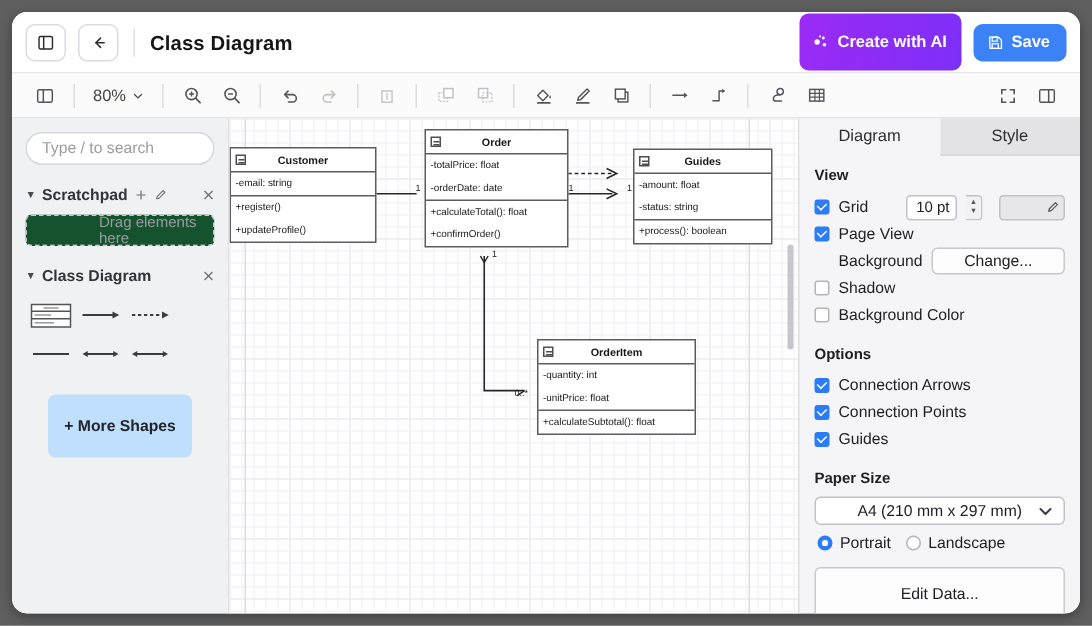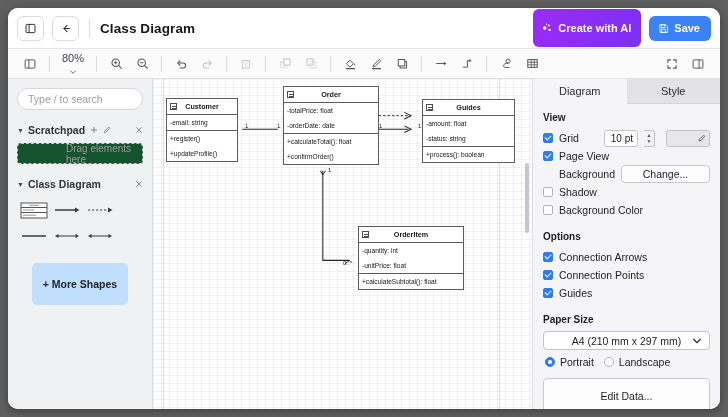--- a/index.html
+++ b/index.html
@@ -69,21 +69,21 @@
   }
   .tb-item {
     width: 24px; height: 22px;
     display: flex; align-items: center; justify-content: center;
     color: #53535a; border-radius: 4px;
   }
   .tb-item.dim { color: #c0c0c6; }
   .tb-sep { width: 1px; height: 16px; background: #dedee2; margin: 0 5px; }
   .zoom-val {
     display: flex; align-items: center; gap: 4px;
-    font-size: 11px; color: #45454c; padding: 0 5px; flex-direction: column;
+    font-size: 11px; color: #45454c; padding: 0 5px;
   }
   .tb-spacer { flex: 1; }
 
   
   .body { flex: 1; display: flex; min-height: 0; }
 
   
   .left {
     width: 145px; flex: 0 0 145px;
     background: #f0f1f3;
@@ -551,21 +551,21 @@
         <path d="M200 191.5l5-3.5" fill="none" stroke="#262629" stroke-width="1"></path>
       </svg>
 
       <div class="mult" style="left:92px;  top:44px;">1</div>
       <div class="mult" style="left:124px; top:44px;">1</div>
       <div class="mult" style="left:226px; top:44px;">1</div>
       <div class="mult" style="left:265px; top:44px;">1</div>
       <div class="mult" style="left:175px; top:88px;">1</div>
       <div class="mult" style="left:190px; top:181px;">0..*</div>
 
-      <div class="uml" style="left:13px; top:19px; width:72px;">
+      <div class="uml" style="left:0; top:19px; width:98px;">
         <div class="hd">
           <span class="mini">
               <i></i>
             </span>
           <span>Customer</span>
         </div>
         <div class="row">-email: string</div>
         <div class="div"></div>
         <div class="row">+register()</div>
         <div class="row">+updateProfile()</div>

